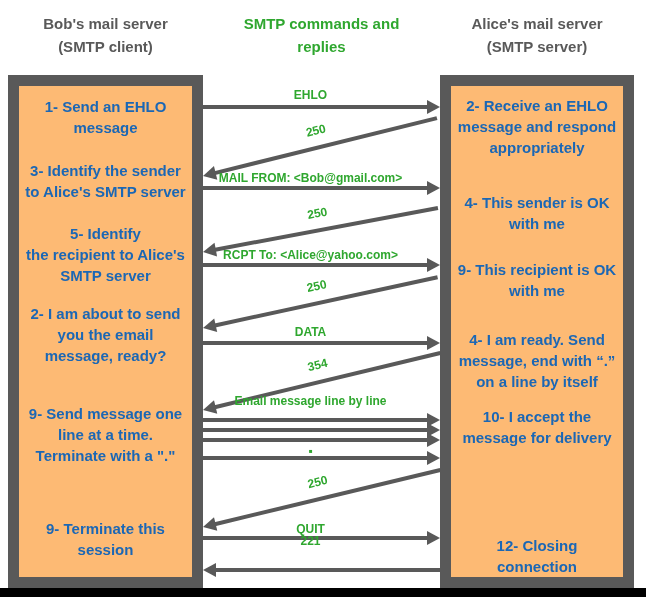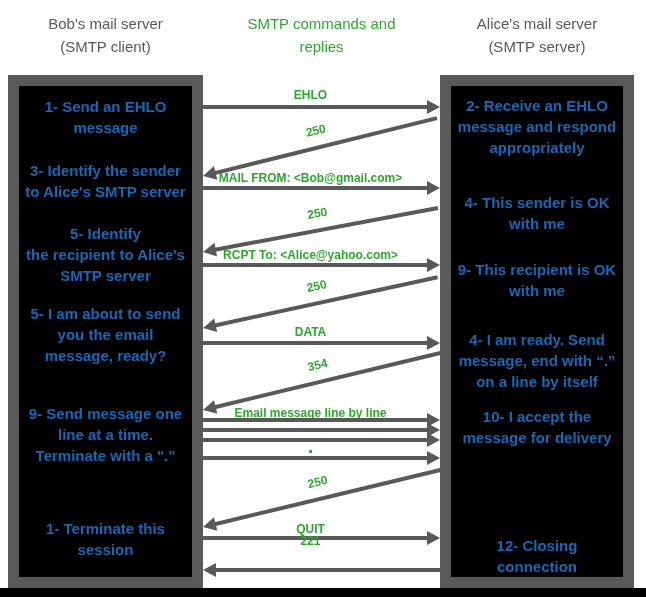--- a/index.html
+++ b/index.html
@@ -6,26 +6,26 @@
     --blue:#1b67b5; --green:#2fa72f; --gray:#595959; --black:#000000; --bg:#ffffff;
   }
   html,body{margin:0;padding:0;background:#e8e8e8;}
   .canvas{
     position:relative; width:646px; height:597px; background:var(--bg);
     font-family:"Liberation Sans","DejaVu Sans",sans-serif; overflow:hidden;
     margin:0 auto;
   }
   .hdr{
     position:absolute; top:12px; text-align:center; white-space:pre-line;
-    font-size:15px; font-weight:normal; line-height:23px; color:var(--gray);
+    font-size:15px; font-weight:bold; line-height:23px; color:var(--gray);
   }
   .hdr.mid{ color:var(--green); }
   .box{
     position:absolute; top:75px; height:513px; box-sizing:border-box;
-    border:11px solid var(--gray); background:#000000;
+    border:11px solid var(--gray); background:#fdba74;
   }
   .box p{
     position:absolute; margin:0; left:0; right:0; text-align:center;
     white-space:pre-line; color:var(--blue); font-size:15px; font-weight:bold;
     line-height:21px;
   }
   .harrow{ position:absolute; left:203px; width:237px; height:14px; }
   .darrow{ position:absolute; height:14px; transform-origin:0 50%; }
   .shaft{ position:absolute; top:5px; height:4px; background:var(--gray); left:0; right:0; }
   .r .shaft{ right:11px; }
@@ -57,27 +57,27 @@
 replies</div>
 
   <div class="box" style="left:8px; width:195px;">
     <p style="top:10px">1- Send an EHLO
 message</p>
     <p style="top:74px">3- Identify the sender
 to Alice's SMTP server</p>
     <p style="top:137px">5- Identify
 the recipient to Alice's
 SMTP server</p>
-    <p style="top:217px">5- I am about to send
+    <p style="top:217px">2- I am about to send
 you the email
 message, ready?</p>
     <p style="top:317px">9- Send message one
 line at a time.
 Terminate with a "."</p>
-    <p style="top:432px">1- Terminate this
+    <p style="top:432px">9- Terminate this
 session</p>
   </div>
 
   <div class="box" style="left:440px; width:194px;">
     <p style="top:9px">2- Receive an EHLO
 message and respond
 appropriately</p>
     <p style="top:106px">4- This sender is OK
 with me</p>
     <p style="top:173px">9- This recipient is OK
@@ -132,21 +132,21 @@
     <div class="shaft"></div>
     <div class="head hr"></div>
   </div>
 
   <div class="darrow l" style="left:203px; top:403px; width:244px; transform:rotate(-13.5deg);">
     <span class="dlbl">354</span>
     <div class="shaft"></div>
     <div class="head hl"></div>
   </div>
 
-  <span class="clbl" style="top:406px">Email message line by line</span>
+  <span class="clbl" style="top:394px">Email message line by line</span>
   <div class="harrow r" style="top:413px">
     <div class="shaft"></div>
     <div class="head hr"></div>
   </div>
   <div class="harrow r" style="top:423px">
     <div class="shaft"></div>
     <div class="head hr"></div>
   </div>
   <div class="harrow r" style="top:433px">
     <div class="shaft"></div>

